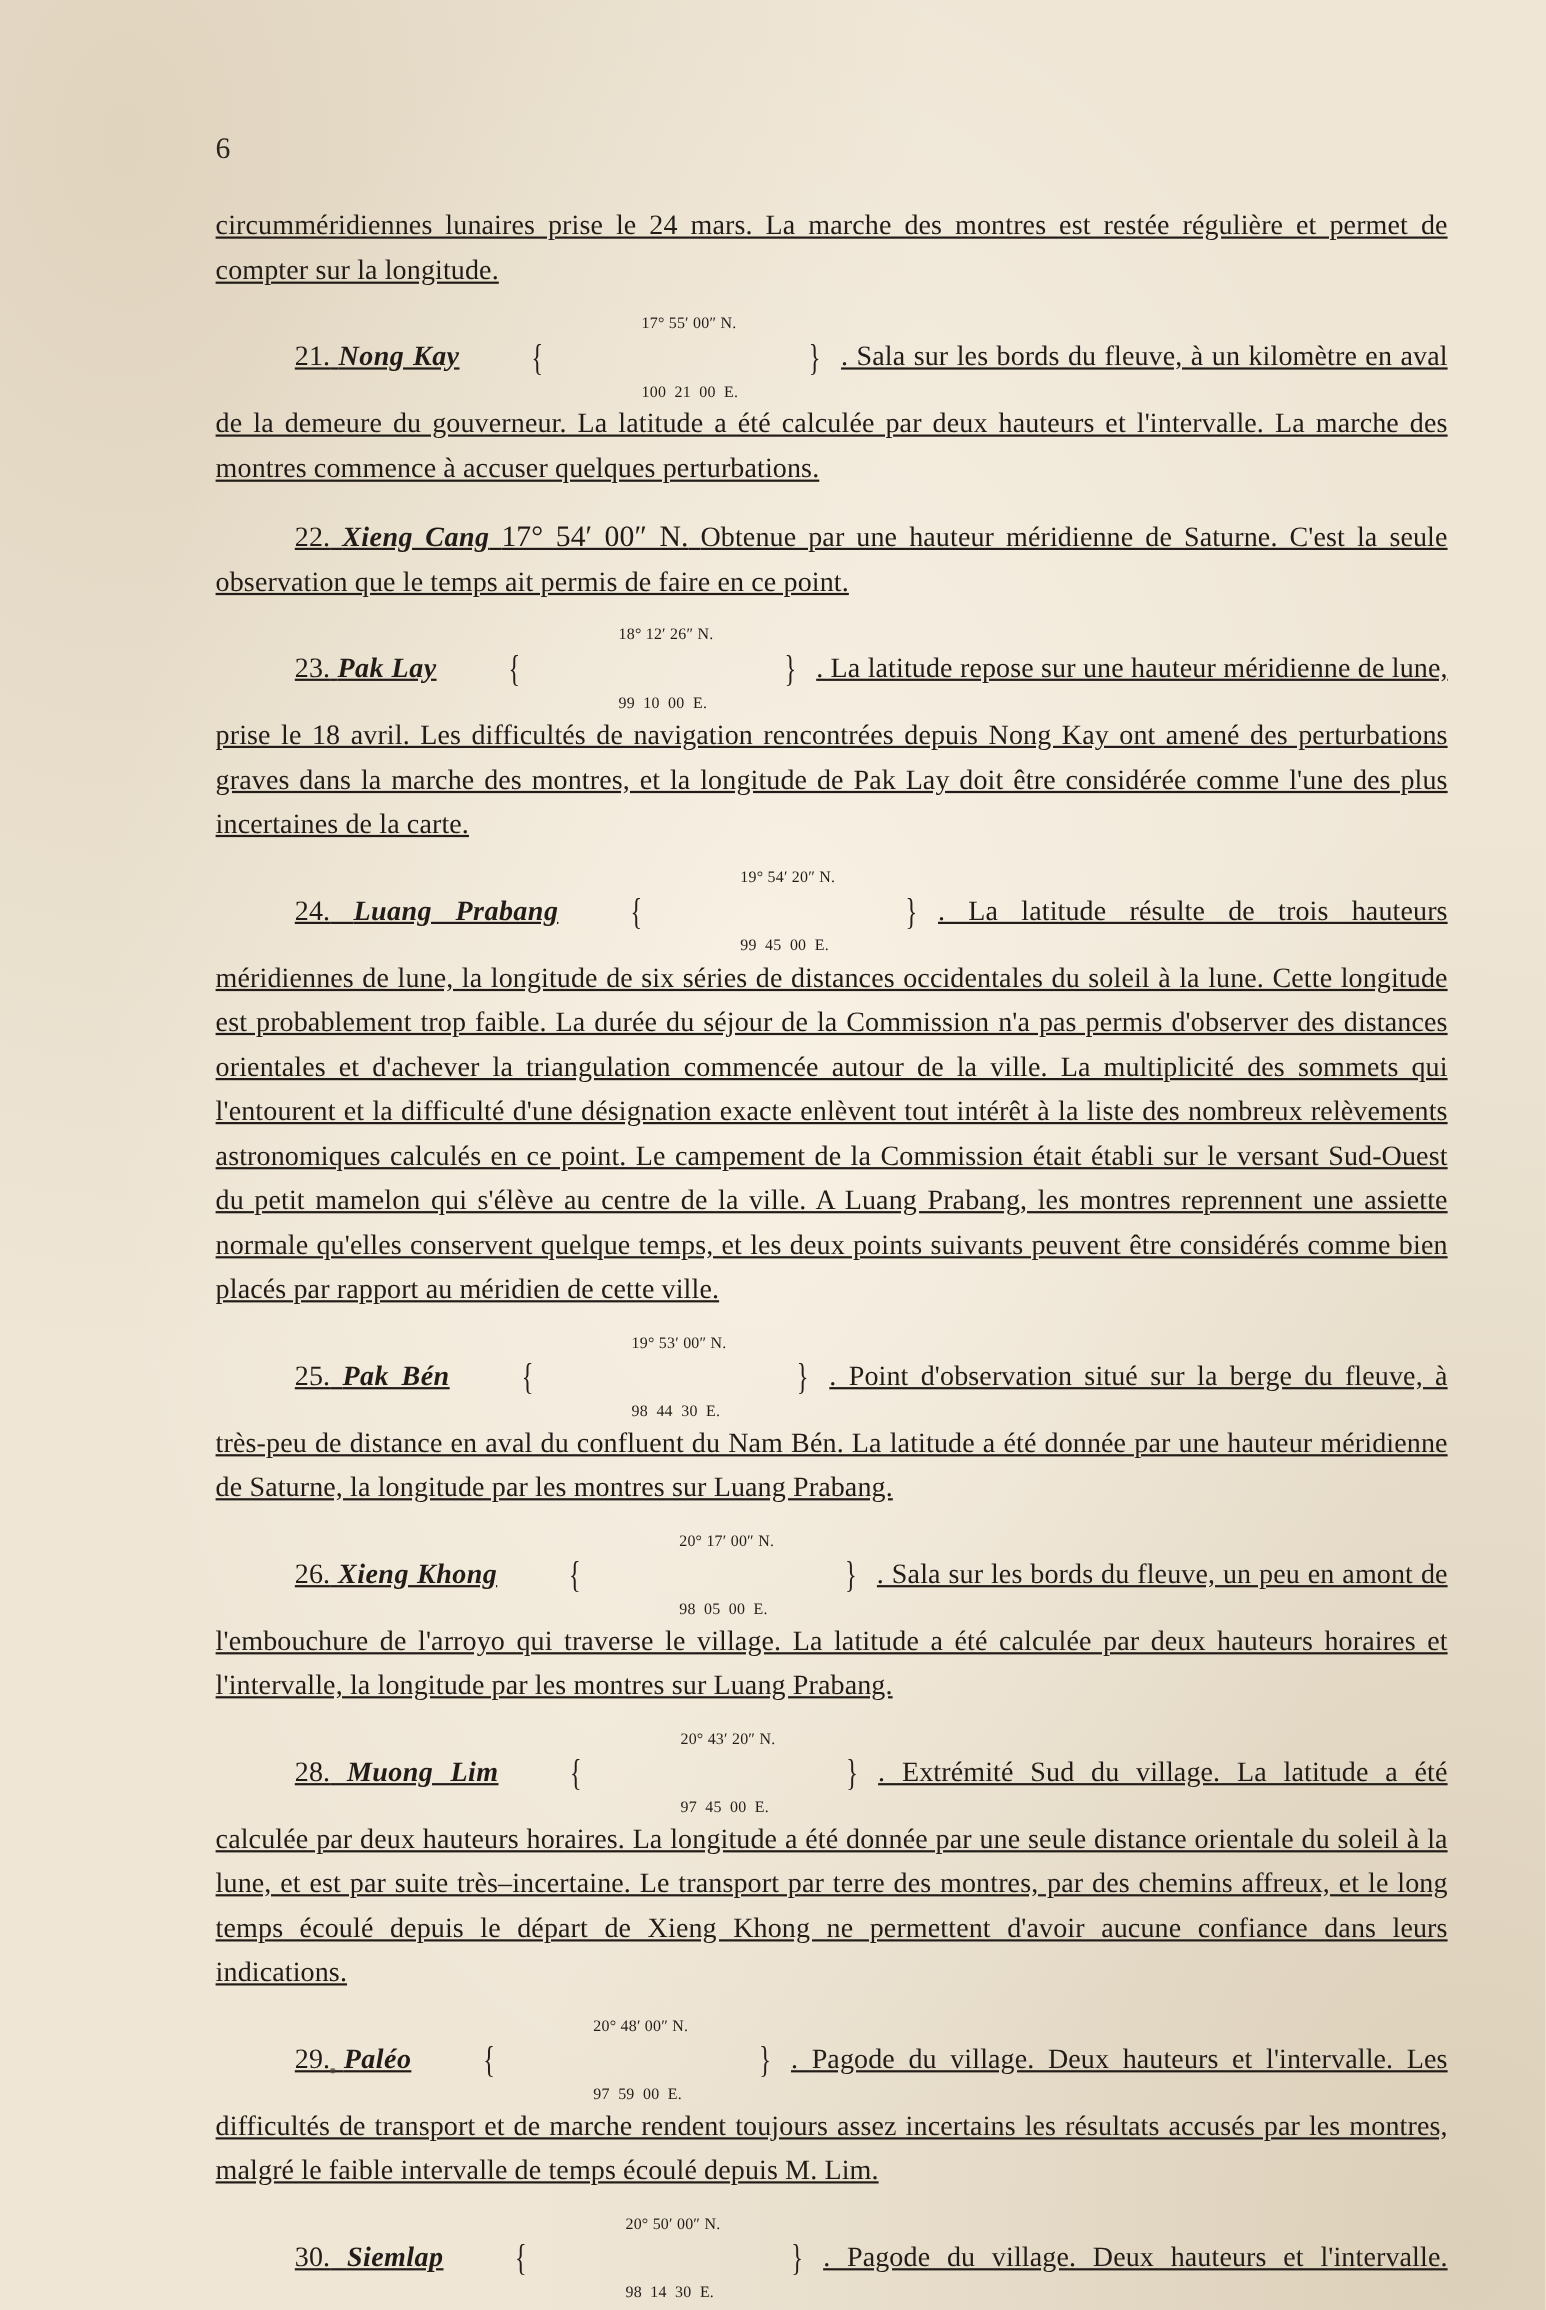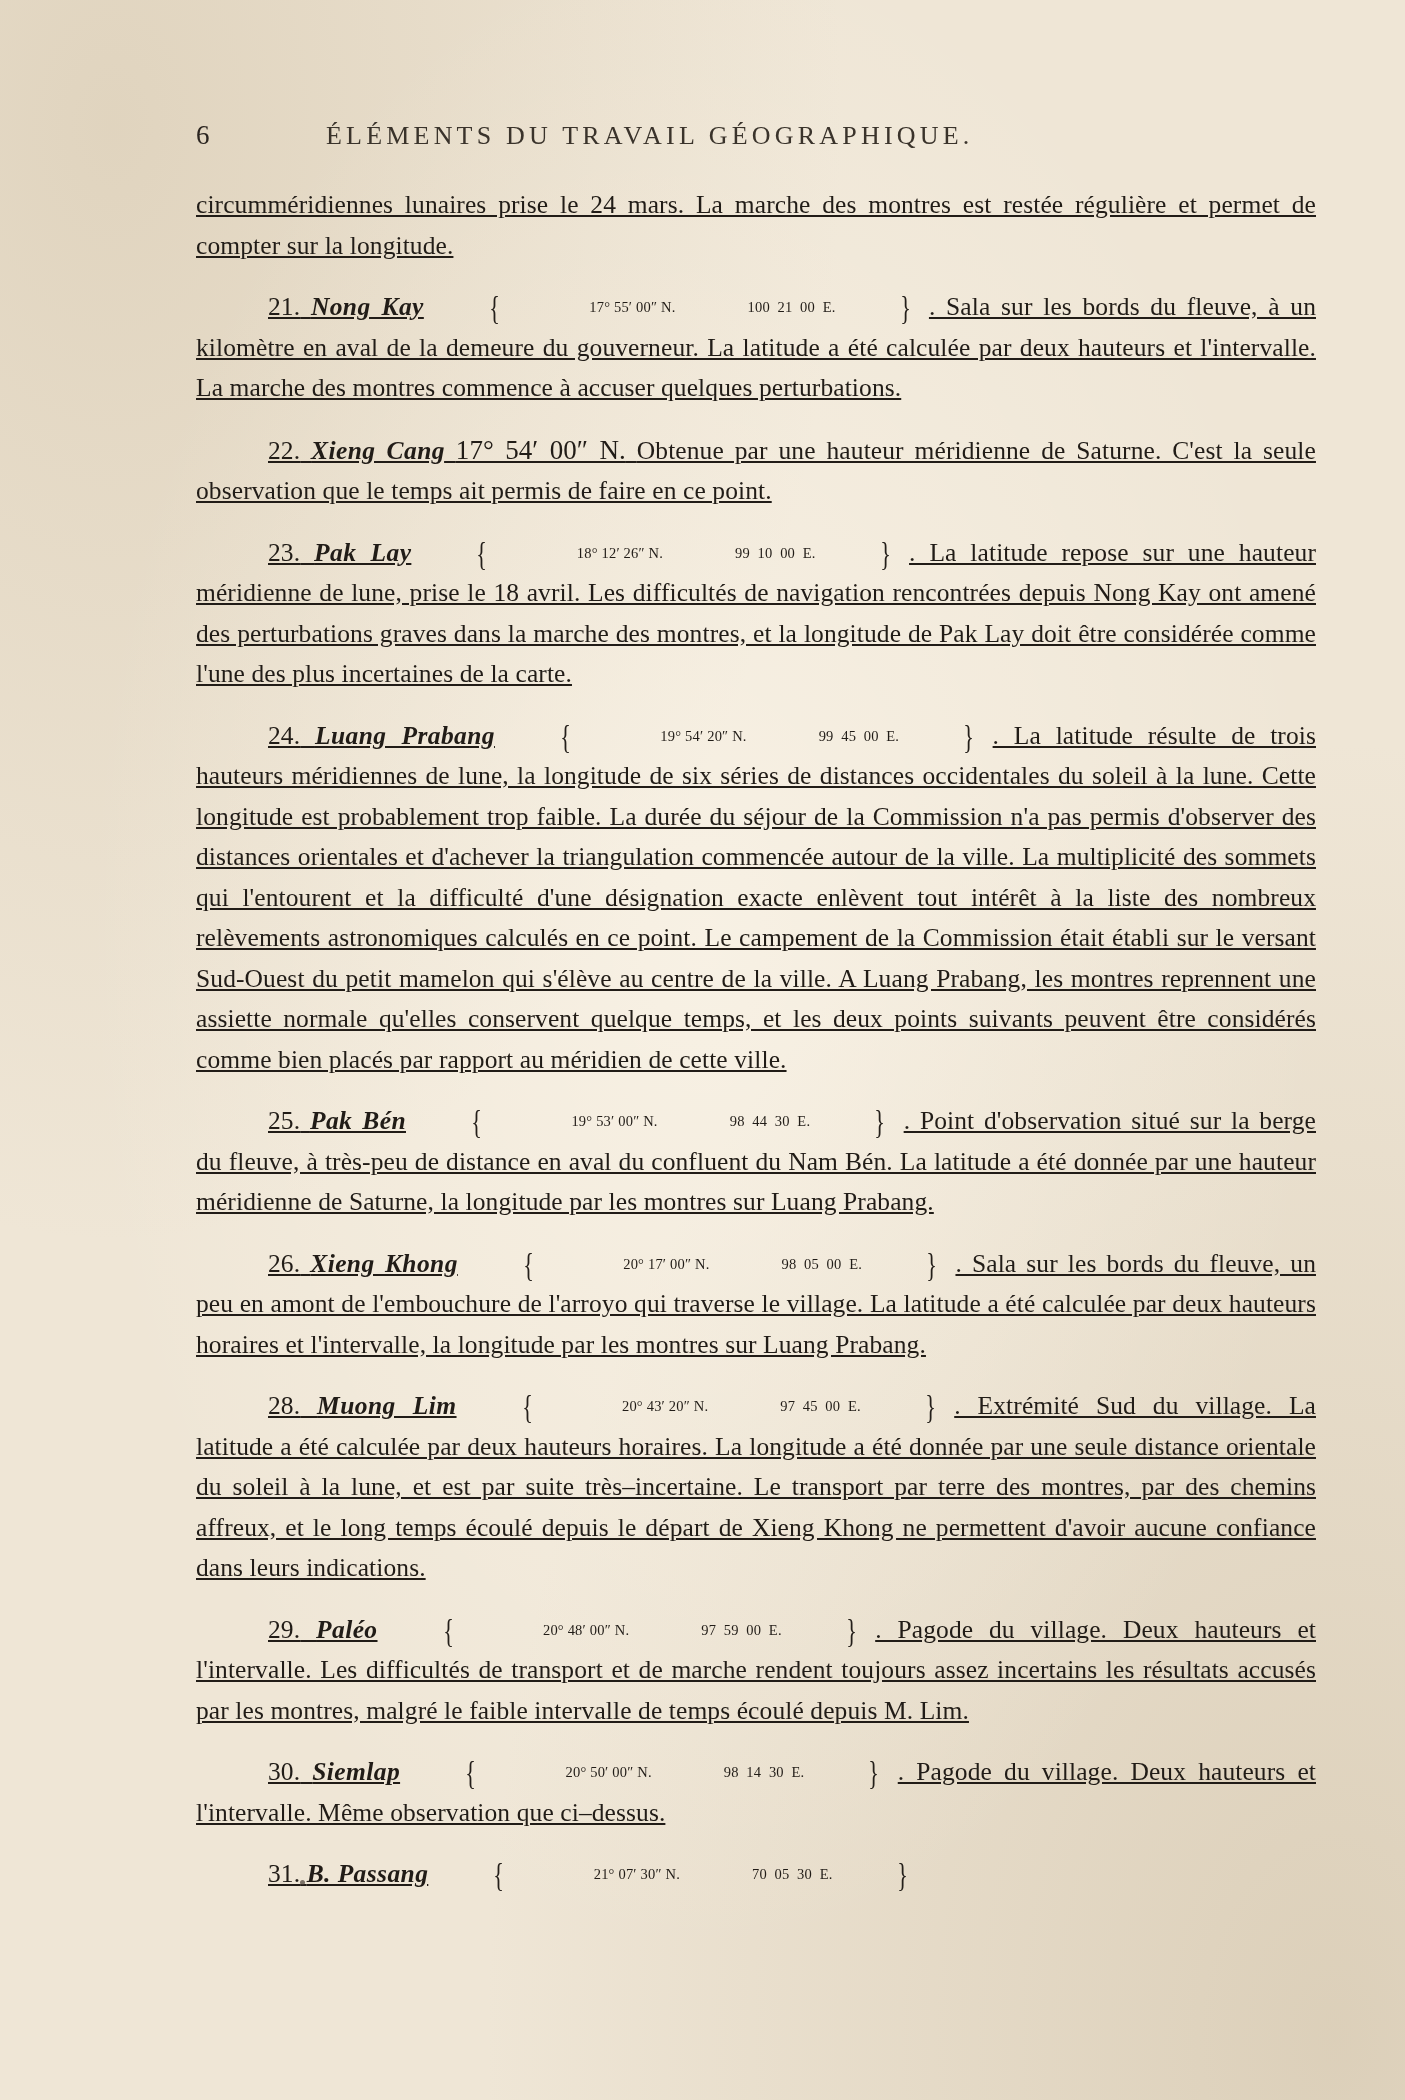--- a/index.html
+++ b/index.html
@@ -82,25 +82,26 @@
   }
   .brace {
     font-size: 34px;
     line-height: 1;
     transform: scaleX(0.65);
     display: inline-block;
     color: #241f1a;
   }
   .coord-lines {
     display: inline-flex;
-    flex-direction: row;
+    flex-direction: column;
     font-size: 14.5px;
     line-height: 15.5px;
     padding: 0 2px;
     font-family: "Liberation Serif", serif;
+    gap: 47px;
   }
   .coord-lines span {
     white-space: pre;
     letter-spacing: 0.2px;
   }
   .coord-inline {
     font-size: 27px;
   }
   .foot-dot {
     position: absolute;
@@ -115,21 +116,20 @@
 </style>
 </head>
 <body>
 
 <div class="paper-grain"></div>
 
 <div class="page">
 
   <div class="head-row">
     <div class="folio">6</div>
-    <div class="running-title">ÉLÉMENTS DU TRAVAIL GÉOGRAPHIQUE.</div>
   </div>
 
   <div class="body-text">
 
     <p>circumméridiennes lunaires prise le 24 mars. La marche des montres est restée régulière et permet de compter sur la longitude.</p>
 
     <p class="indent"><span class="num">21.</span>
       <span class="place">Nong Kay</span><span class="coord">
           <span class="brace">{</span>
           <span class="coord-lines">

